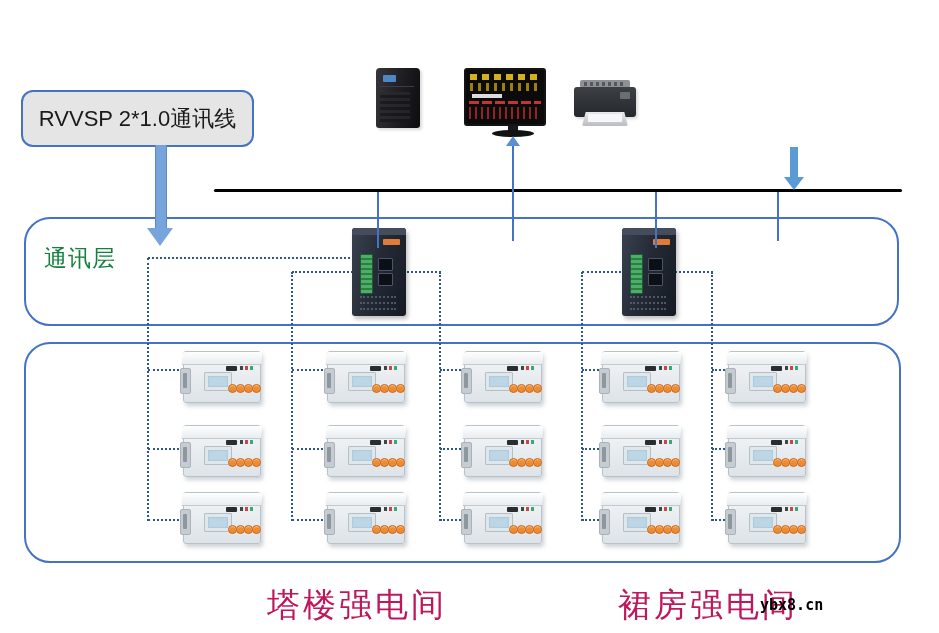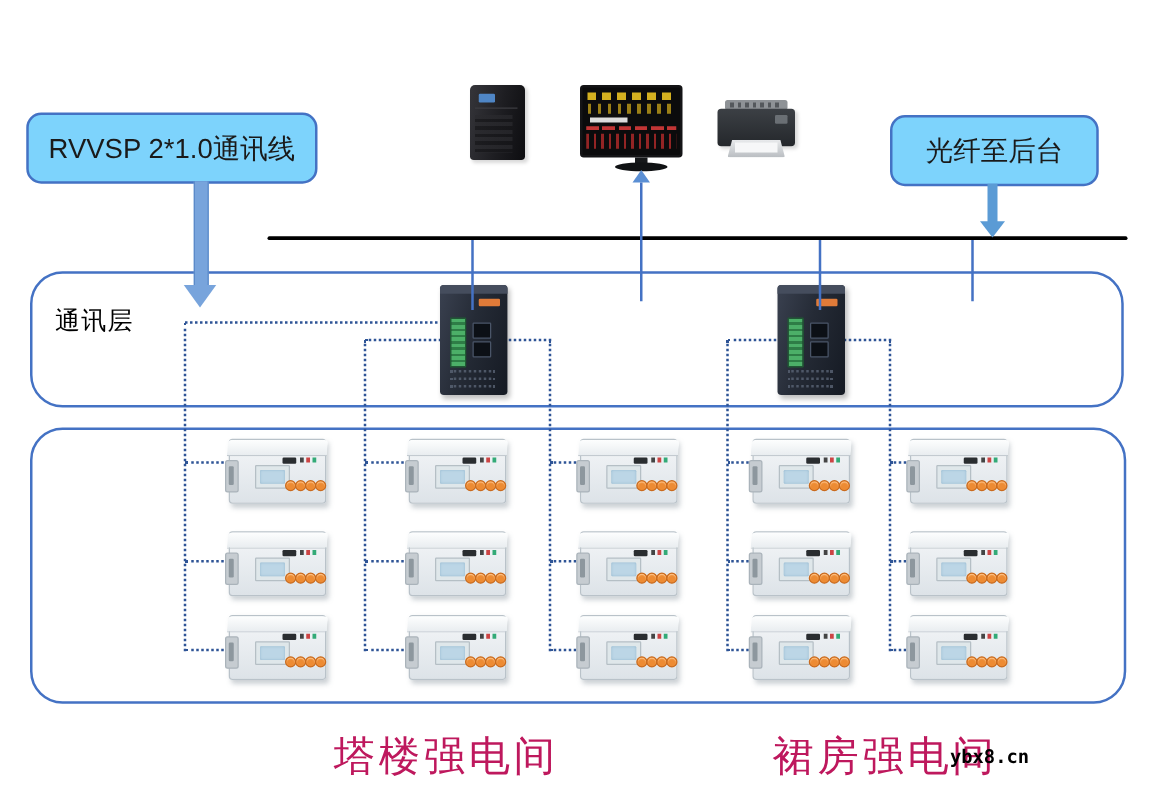--- a/index.html
+++ b/index.html
@@ -4,21 +4,21 @@
 <style>
   html,body{margin:0;padding:0;background:#ffffff;}
   .stage{position:relative;width:939px;height:633px;background:#ffffff;overflow:hidden;
          font-family:"Liberation Sans","DejaVu Sans",sans-serif;color:#1a1a1a;}
 
   
   .title{position:absolute;left:510px;top:12px;transform:translateX(-50%);
          font-size:31px;font-weight:700;white-space:nowrap;letter-spacing:1px;}
 
   
-  .callout{position:absolute;border:2px solid #4472c4;border-radius:12px;background:#7dd3fc;
+  .callout{position:absolute;border:2px solid #4472c4;border-radius:12px;background:#e5e5e5;
            display:flex;align-items:center;justify-content:center;font-size:22px;z-index:6;}
   .callout-left{left:21px;top:90px;width:229px;height:53px;}
   .callout-right{left:712px;top:92px;width:163px;height:53px;}
 
   
   .bigarrow-shaft{position:absolute;left:155px;top:145px;width:10px;height:84px;
                   background:#78a4dc;border-left:1px solid #5b8ac9;border-right:1px solid #5b8ac9;z-index:6;}
   .bigarrow-head{position:absolute;left:147px;top:228px;width:0;height:0;z-index:6;
                  border-left:13px solid transparent;border-right:13px solid transparent;border-top:18px solid #78a4dc;}
   
@@ -31,21 +31,21 @@
 
   
   .drop{position:absolute;width:2px;background:#4472c4;z-index:5;}
   .uphead{position:absolute;left:506px;top:136px;width:0;height:0;z-index:5;
           border-left:7px solid transparent;border-right:7px solid transparent;border-bottom:10px solid #5b8fd4;}
 
   
   .layer{position:absolute;border:2px solid #4472c4;border-radius:26px;background:transparent;z-index:1;}
   .layer-comm{left:24px;top:217px;width:871px;height:105px;}
   .layer-dev{left:24px;top:342px;width:873px;height:217px;}
-  .layer-label{position:absolute;font-size:20px;color:#000000;z-index:2;letter-spacing:1px;}
+  .layer-label{position:absolute;font-size:23px;color:#15803d;z-index:2;letter-spacing:1px;}
   .lab-comm{left:44px;top:243px;}
   .lab-dev{left:44px;top:421px;}
 
   
   .dv{position:absolute;width:0;border-left:2px dotted #2e5496;z-index:2;}
   .dh{position:absolute;height:0;border-top:2px dotted #2e5496;z-index:2;}
 
   
   .ups{position:absolute;left:376px;top:68px;width:44px;height:60px;z-index:3;
        background:linear-gradient(100deg,#35353a 0%,#1d1d21 55%,#0d0d10 100%);
@@ -123,23 +123,20 @@
 
 <div class="stage">
 
 
   <div class="callout callout-left">
     <span>RVVSP 2*1.0通讯线</span>
   </div>
   <div class="bigarrow-shaft"></div>
   <div class="bigarrow-head"></div>
 
-  <div class="callout callout-right">
-    <span>光纤至后台</span>
-  </div>
   <div class="fibarrow-shaft"></div>
   <div class="fibarrow-head"></div>
 
   <div class="ups">
     <div class="ups-screen"></div>
     <div class="ups-line"></div>
     <div class="ups-vent"></div>
   </div>
 
   <div class="mon-screen">

